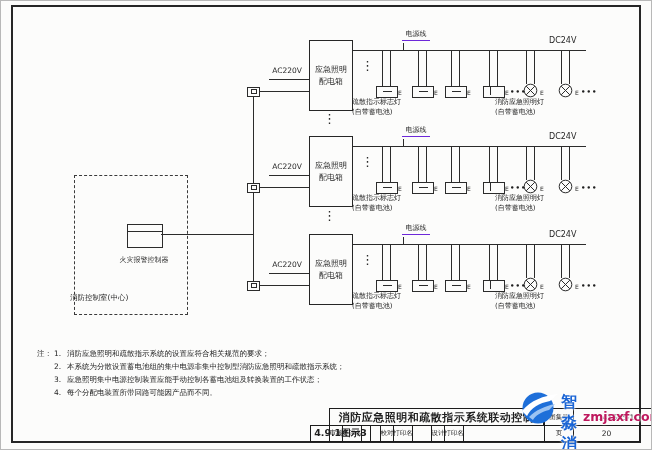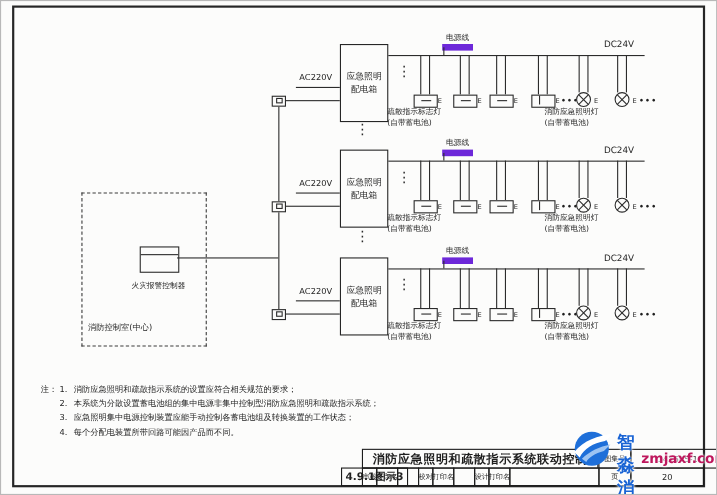--- a/index.html
+++ b/index.html
@@ -36,21 +36,21 @@
     border:1px solid #2b2b2b; background:#fcfcfb;}
   .lampr.dash::after{content:""; display:block; width:9px; height:0;
     border-top:1px solid #2b2b2b; margin:4px auto 0;}
   .lampr.split::after{content:""; display:block; width:0; height:8px;
     border-left:1px solid #2b2b2b; margin-left:6px;}
   .emark{position:absolute; top:49px; font-size:6px;}
   .hdots{position:absolute; top:48px; font-size:7px; letter-spacing:1px; font-weight:bold;}
   .vdots{position:absolute; font-size:13px; line-height:1; color:#2b2b2b;}
   .lamplabel{position:absolute; top:58px; width:66px; text-align:left;
     font-size:7px; line-height:9.5px; white-space:nowrap;}
-  .plline{border-bottom:6px solid #6d28d9; padding-bottom:1px;}
+  .plline{border-bottom:1px solid #6d28d9; padding-bottom:1px;}
   
   .sectitle{position:absolute; left:160px; top:322px; width:416px; text-align:center;}
   .sectitle span{display:inline-block; font-size:11px; letter-spacing:.5px;
     border-bottom:1px solid #1f1f1f; padding-bottom:1px;}
   
   .notes{position:absolute; left:36px; top:346px; font-size:7.5px; line-height:13px;}
   .nrow{display:grid; grid-template-columns:17px 13px auto; white-space:nowrap;}
   
   .cell{position:absolute; border:1px solid #1c1c1c; box-sizing:border-box;
     display:flex; align-items:center; justify-content:center; white-space:nowrap;
@@ -65,21 +65,21 @@
   .wm .d{position:absolute; left:43px; top:19px; font-size:12.5px; font-weight:bold;
     text-shadow:0 0 2px #fff,0 0 3px #fff;}
 </style>
 </head>
 <body>
 
 <div class="page">
   <div class="frame"></div>
 
   <div class="room"></div>
-  <div class="txt" style="left:79px; top:293px; font-size:7.5px;text-align:right;">消防控制室(中心)</div>
+  <div class="txt" style="left:69px; top:293px; font-size:7.5px;text-align:right;">消防控制室(中心)</div>
   <div class="facp">
     <div class="facp-strip"></div>
   </div>
   <div class="txt ctr" style="left:110px; top:256px; width:66px; font-size:7px;font-family:Liberation Serif, serif;">火灾报警控制器</div>
 
   <div class="hl" style="left:160px; top:233px; width:92px;"></div>
   <div class="vl" style="left:252px; top:90px; height:194px;"></div>
 
   <div id="rows">
       <div class="row" style="top: 39px;">

